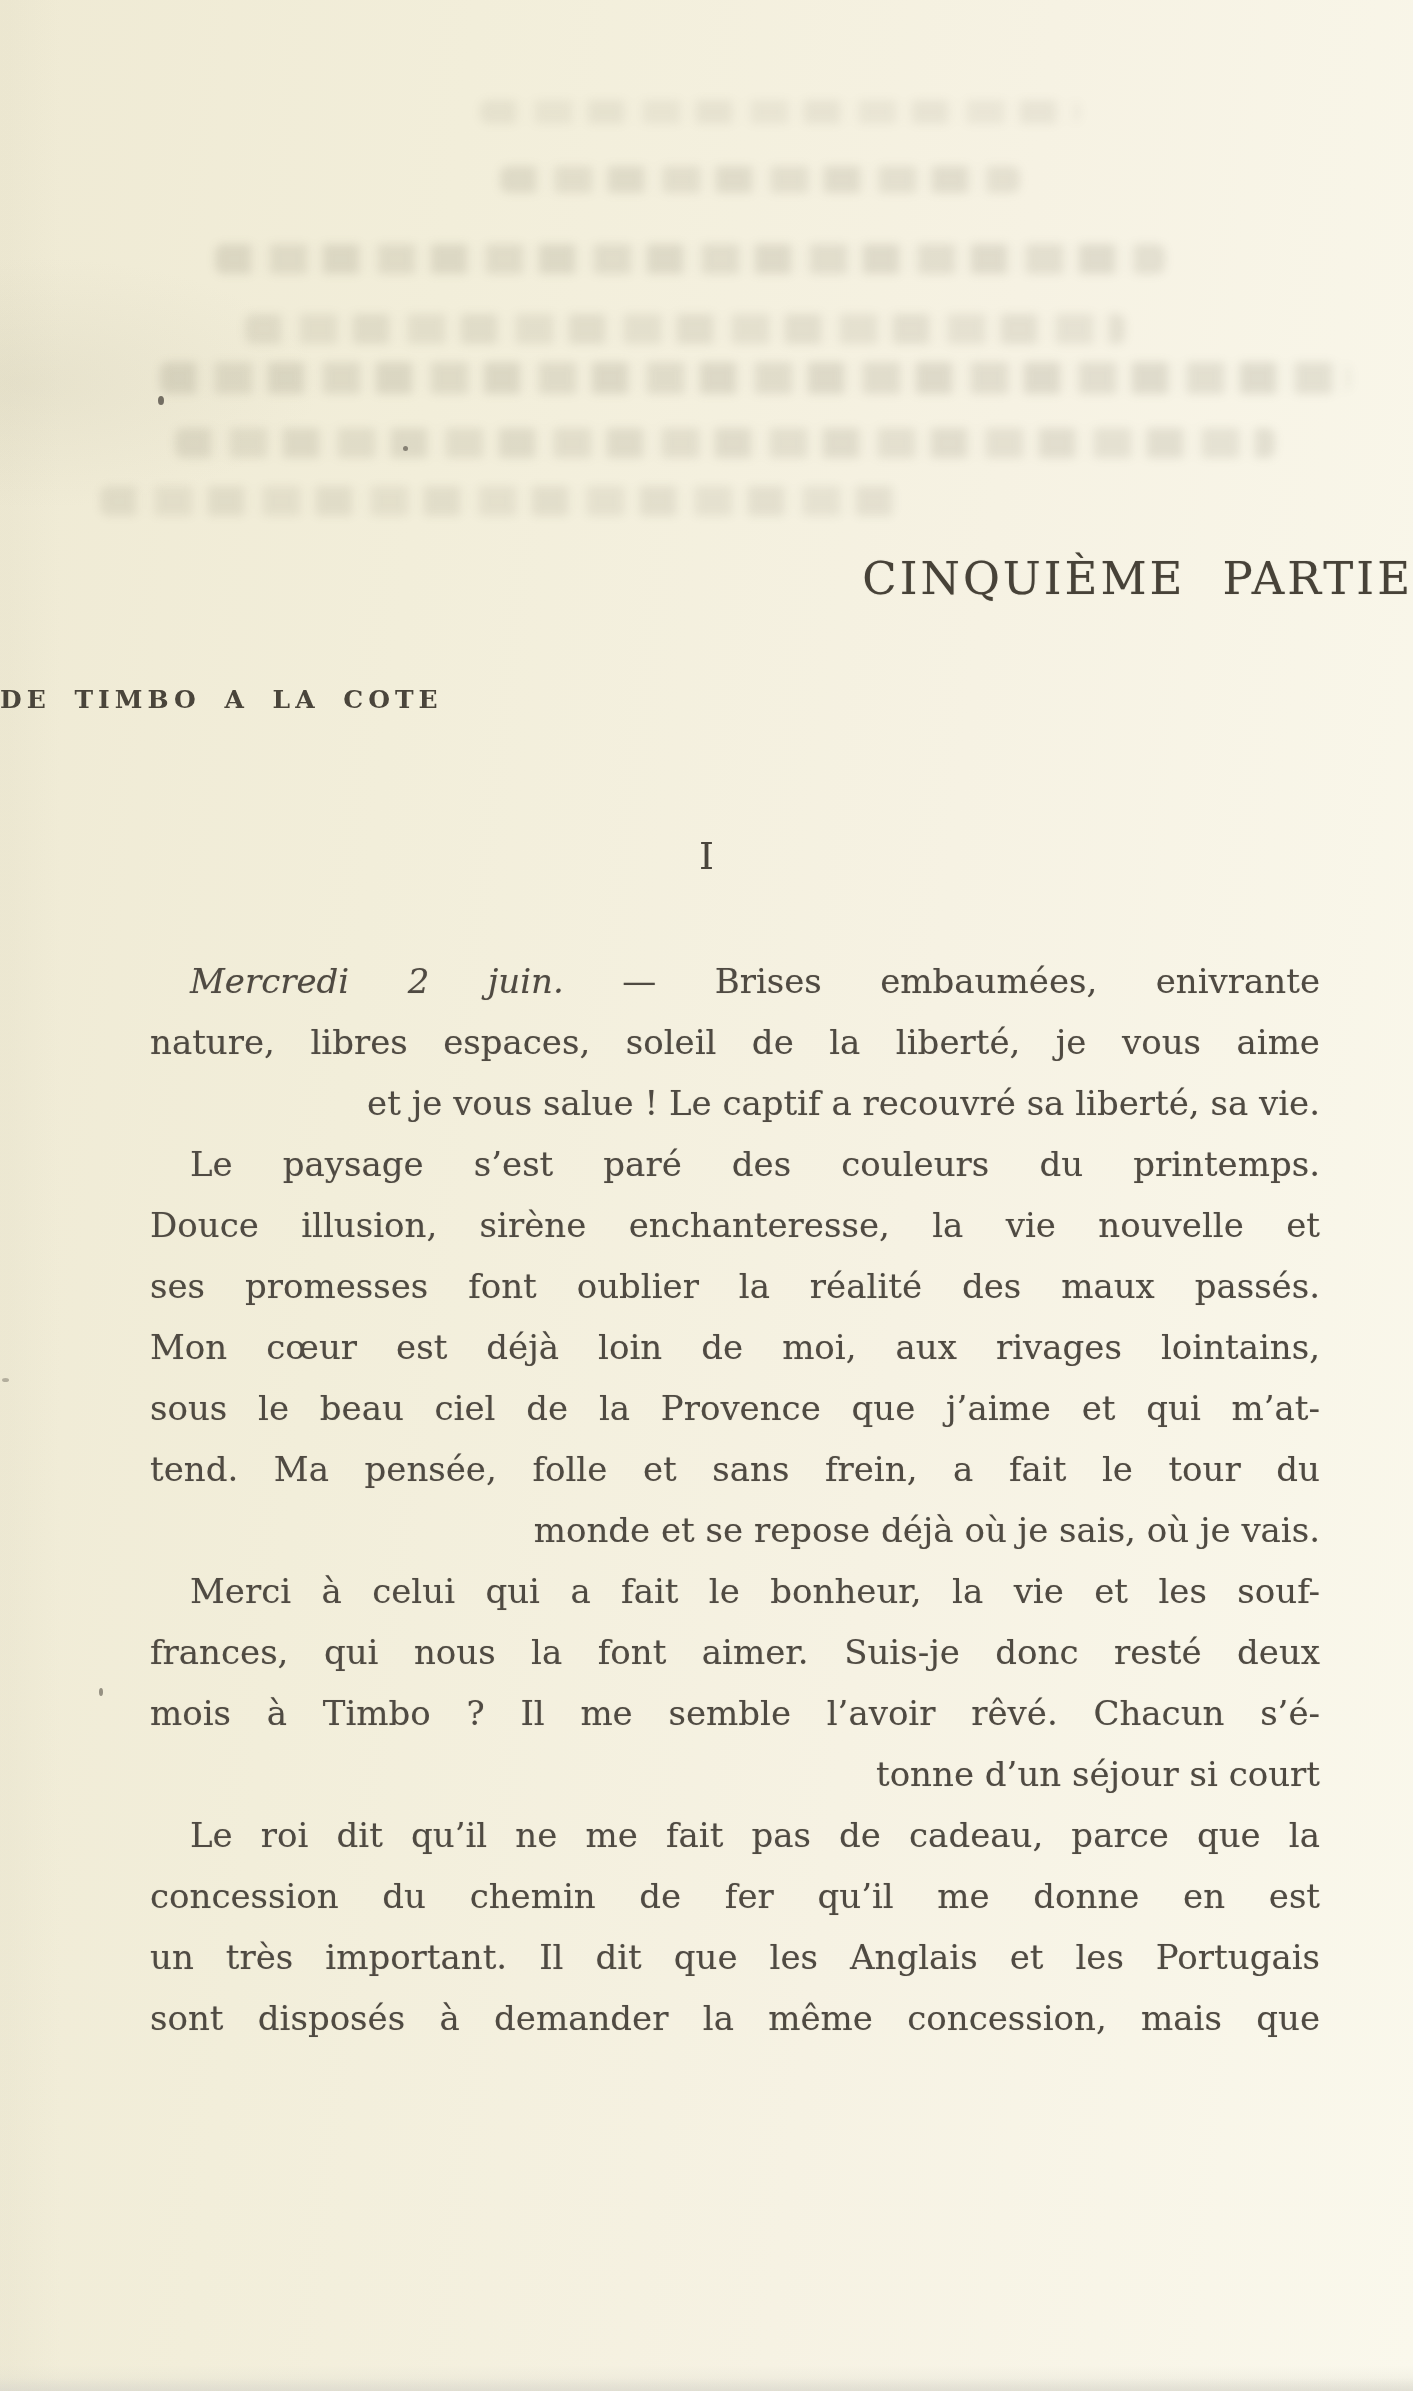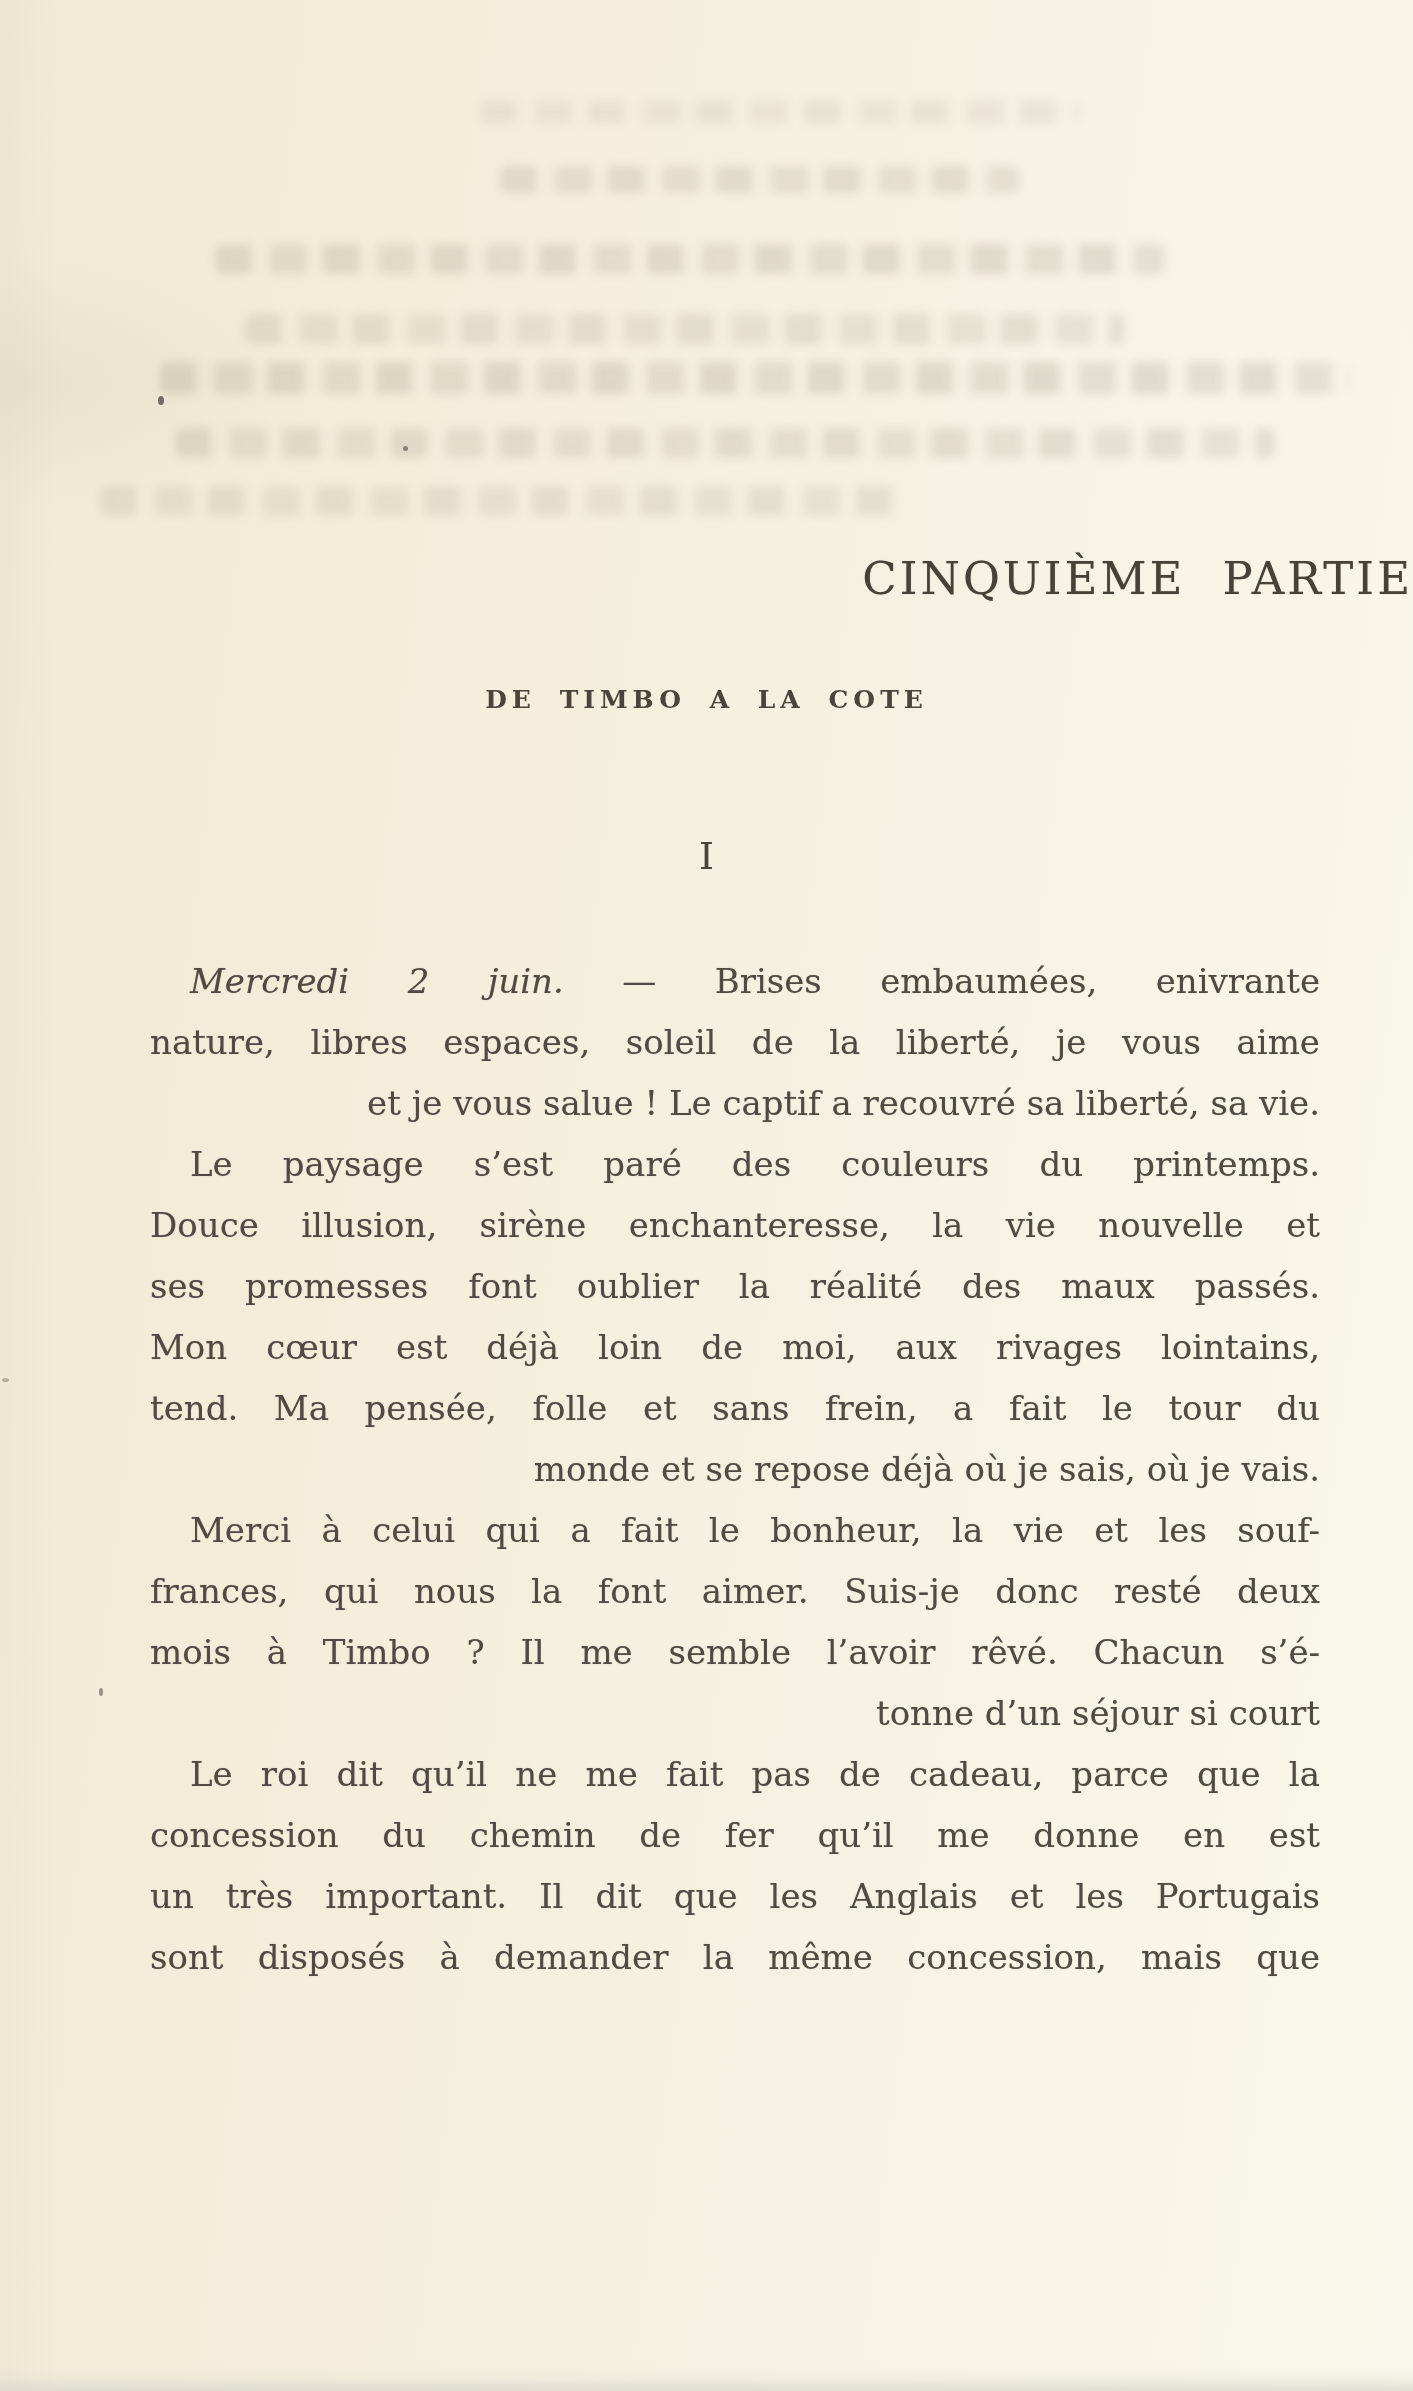--- a/index.html
+++ b/index.html
@@ -32,21 +32,21 @@
   }
   .speck{position:absolute;background:#4b463d;border-radius:50%;}
   .heading{
     position:absolute;left:0;right:0;top:552px;margin:0;
     text-align:right;font-weight:400;
     font-size:45px;letter-spacing:3px;word-spacing:20px;
     color:#474238;text-shadow:0 0 1px rgba(71,66,56,0.4);
   }
   .subheading{
     position:absolute;left:0;right:0;top:685px;margin:0;
-    text-align:center;font-weight:700;
+    text-align:left;font-weight:700;
     font-size:25px;letter-spacing:5px;word-spacing:10px;
     color:#4a453b;
   }
   .numeral{
     position:absolute;left:0;right:0;top:834px;
     text-align:center;font-size:38px;color:#4a453c;
   }
   .body-text{
     position:absolute;left:150px;top:951px;width:1170px;
     font-size:34px;line-height:61px;
@@ -90,20 +90,21 @@
       <div class="paragraph">
         <div class="line first stretch"><span class="m"><em>Mercredi 2 juin.</em> — Brises embaumées, enivrante</span></div>
         <div class="line stretch"><span class="m">nature, libres espaces, soleil de la liberté, je vous aime</span></div>
         <div class="line para-last"><span class="m">et je vous salue ! Le captif a recouvré sa liberté, sa vie.</span></div>
       </div>
       <div class="paragraph">
         <div class="line first stretch"><span class="m">Le paysage s’est paré des couleurs du printemps.</span></div>
         <div class="line stretch"><span class="m">Douce illusion, sirène enchanteresse, la vie nouvelle et</span></div>
         <div class="line stretch"><span class="m">ses promesses font oublier la réalité des maux passés.</span></div>
         <div class="line stretch"><span class="m">Mon cœur est déjà loin de moi, aux rivages lointains,</span></div>
+        <div class="line stretch"><span class="m">sous le beau ciel de la Provence que j’aime et qui m’at-</span></div>
         <div class="line stretch"><span class="m">tend. Ma pensée, folle et sans frein, a fait le tour du</span></div>
         <div class="line para-last"><span class="m">monde et se repose déjà où je sais, où je vais.</span></div>
       </div>
       <div class="paragraph">
         <div class="line first stretch"><span class="m">Merci à celui qui a fait le bonheur, la vie et les souf-</span></div>
         <div class="line stretch"><span class="m">frances, qui nous la font aimer. Suis-je donc resté deux</span></div>
         <div class="line stretch"><span class="m">mois à Timbo ? Il me semble l’avoir rêvé. Chacun s’é-</span></div>
         <div class="line para-last"><span class="m">tonne d’un séjour si court</span></div>
       </div>
       <div class="paragraph">

